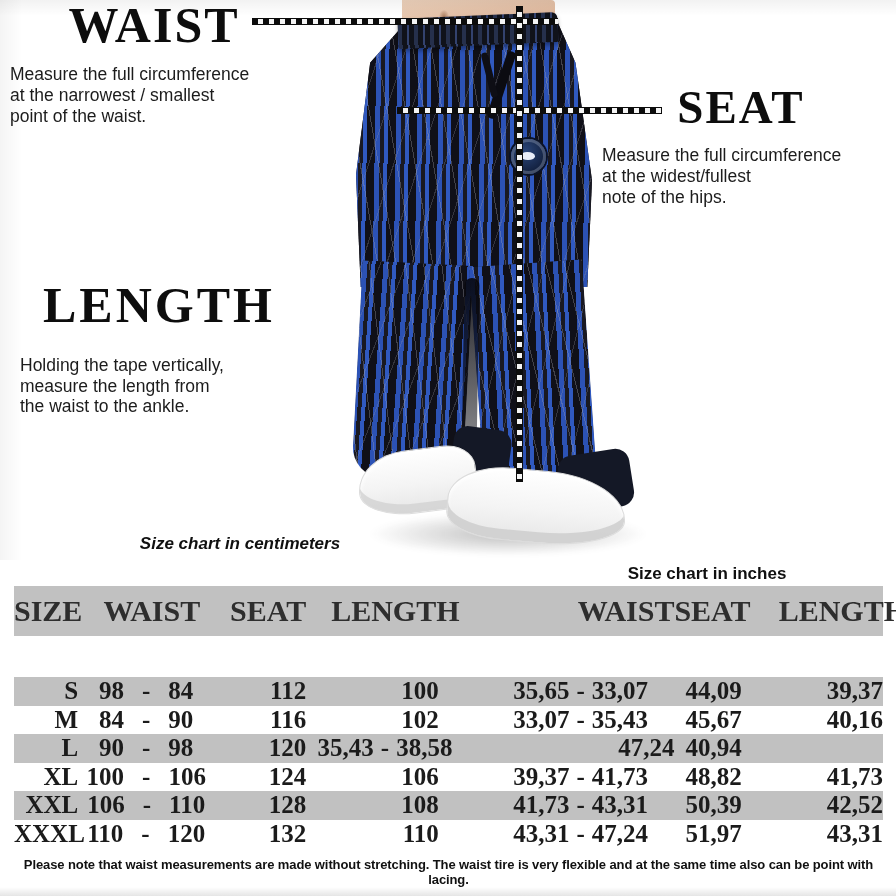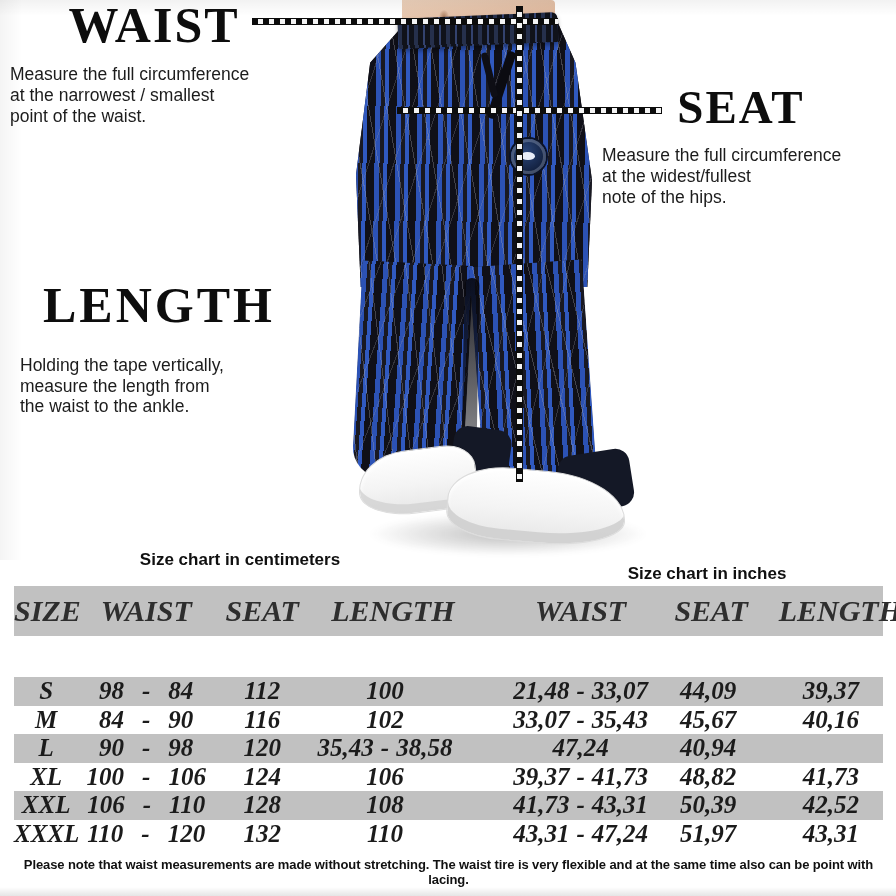--- a/index.html
+++ b/index.html
@@ -79,25 +79,25 @@
   .shoe.left{left:358px;top:449px;width:117px;height:62px;transform:rotate(-7deg);
         border-radius:48% 30% 26% 52%/68% 42% 30% 46%;
         box-shadow:inset 0 -9px 0 rgba(210,210,210,.8),inset 0 3px 4px rgba(255,255,255,.9);}
   .shoe.right{left:447px;top:470px;width:177px;height:71px;transform:rotate(5deg);
         border-radius:40% 52% 55% 35%/55% 70% 45% 38%;
         box-shadow:inset 0 -10px 0 rgba(206,206,206,.85),inset 0 3px 4px rgba(255,255,255,.9);}
 
   
   .caption{position:absolute;width:300px;text-align:center;font-weight:bold;
         font-size:17px;color:#101010;z-index:20;}
-  .caption-cm{left:90px;top:550px;}
+  .caption-cm{left:90px;top:534px;font-style:italic;}
   .caption-in{left:557px;top:564px;}
   .row{display:grid;grid-template-columns:9% 14.5% 13% 14% 25.5% 12% 12%;
-        align-items:center;text-align:center;
-        font-family:"Liberation Serif",serif;font-weight:700;font-style:italic;}
+        align-items:center;text-align:right;
+        font-family:"Liberation Serif",serif;font-weight:700;}
   .row>*:nth-child(1){padding-right:14px;}
   .row>*:nth-child(2){padding-right:18px;}
   .row>*:nth-child(3){padding-right:25px;}
   .row>*:nth-child(4){padding-right:14px;}
   .row>*:nth-child(5){padding-left:34px;}
   .row>*:nth-child(6){padding-right:37px;}
   .thead{position:absolute;left:14px;top:586px;width:869px;height:50px;
         background:#c1c1c1;font-size:30px;color:#2e2e2e;z-index:20;}
   .tbody{position:absolute;left:14px;top:677px;width:869px;z-index:20;}
   .tr{height:28.5px;font-size:25px;color:#1b1b1b;}
@@ -170,21 +170,21 @@
     <div class="row tr gray">
       <div>S</div>
       <div class="range">
           <span>98</span>
           <span>-</span>
           <span>84</span>
         </div>
       <div>112</div>
       <div>100</div>
       <div class="range in">
-          <span>21,48</span>
+          <span>35,65</span>
           <span>-</span>
           <span>33,07</span>
         </div>
       <div>44,09</div>
       <div>39,37</div>
     </div>
 
     <div class="row tr">
       <div>M</div>
       <div class="range">

